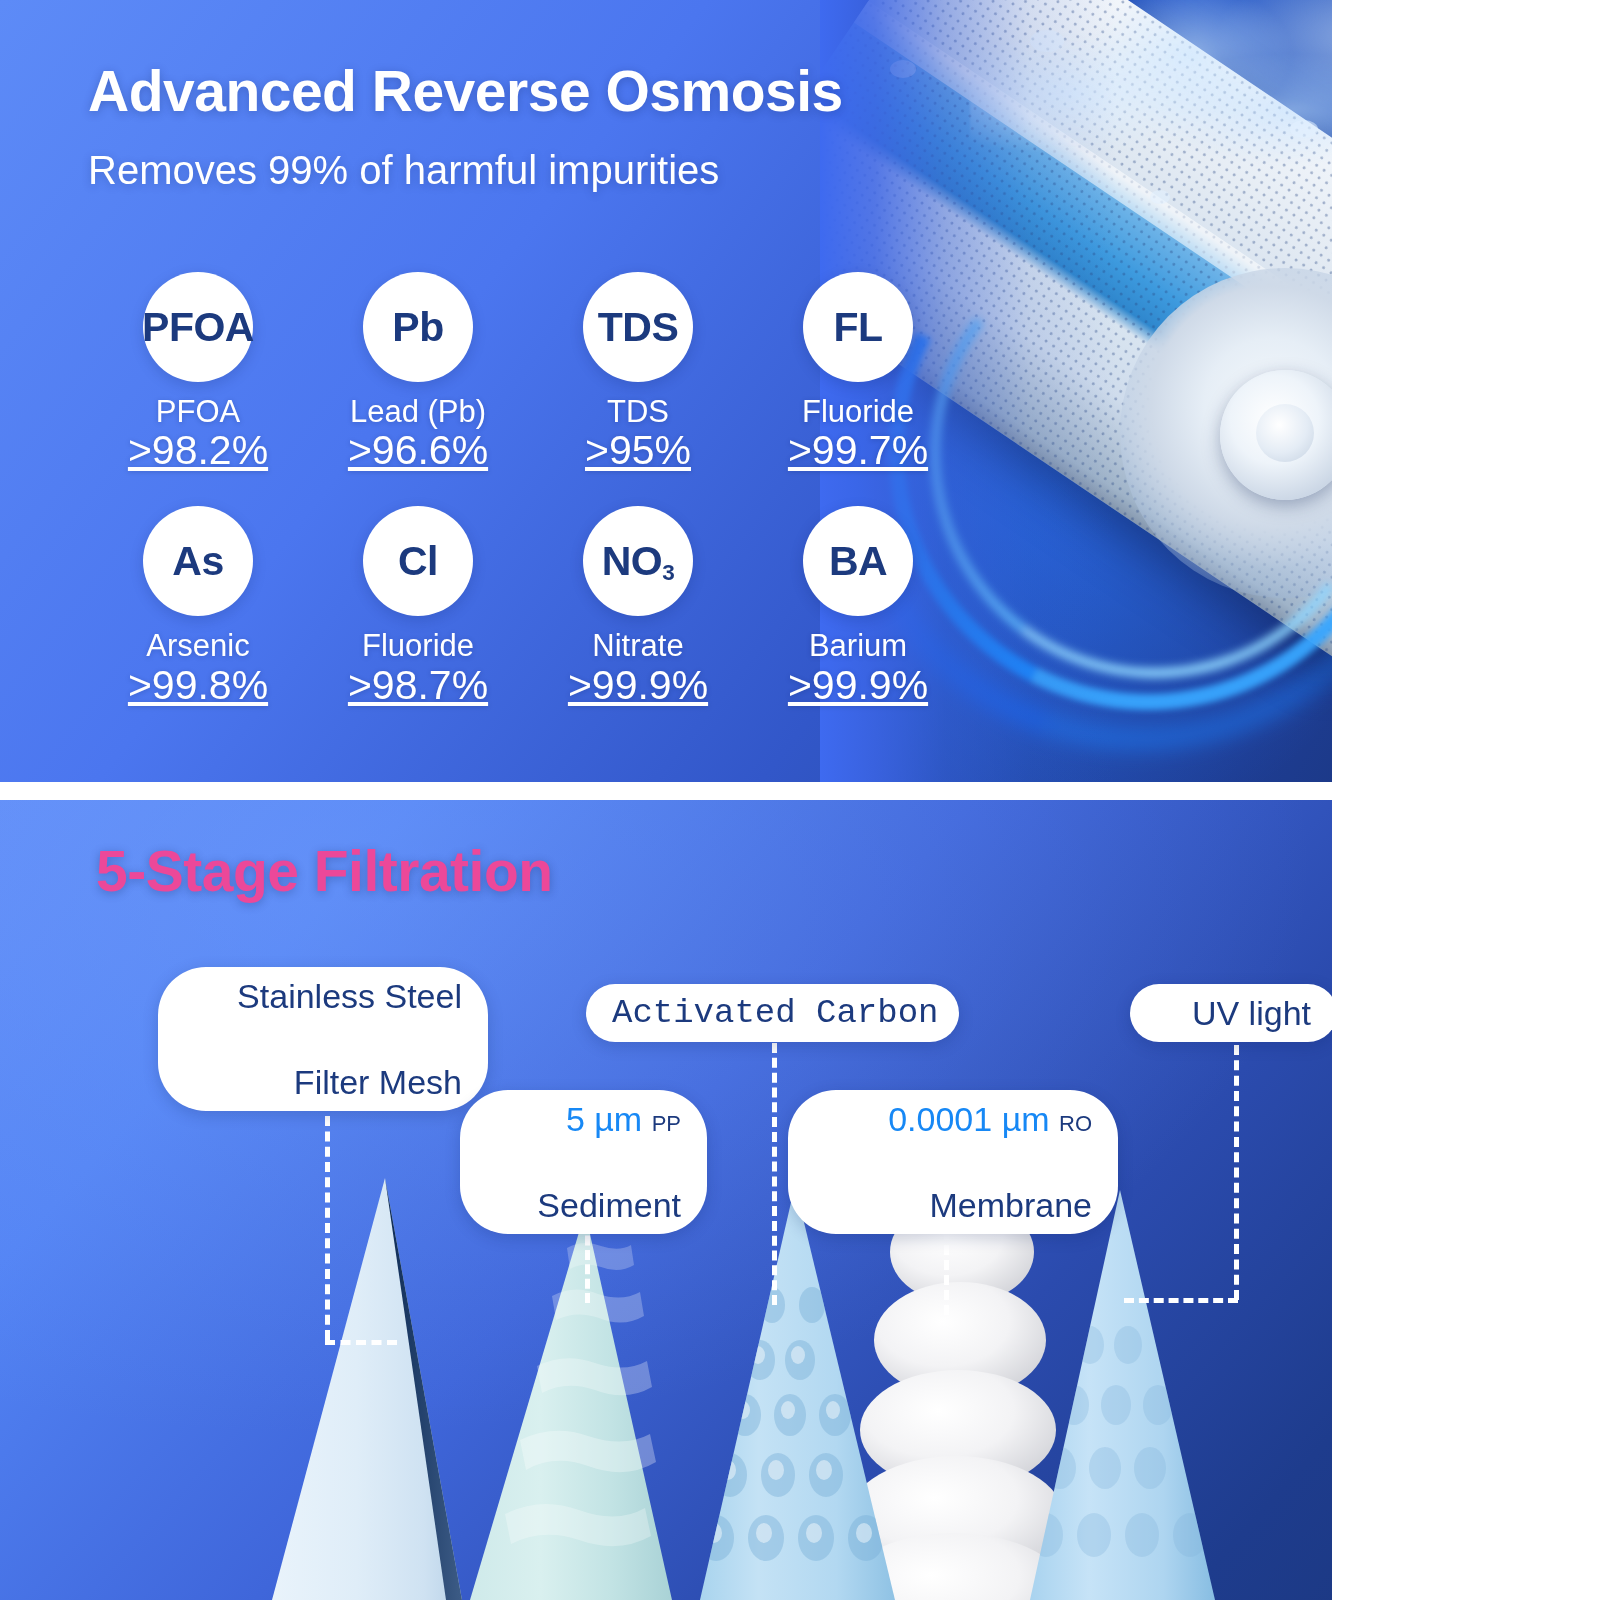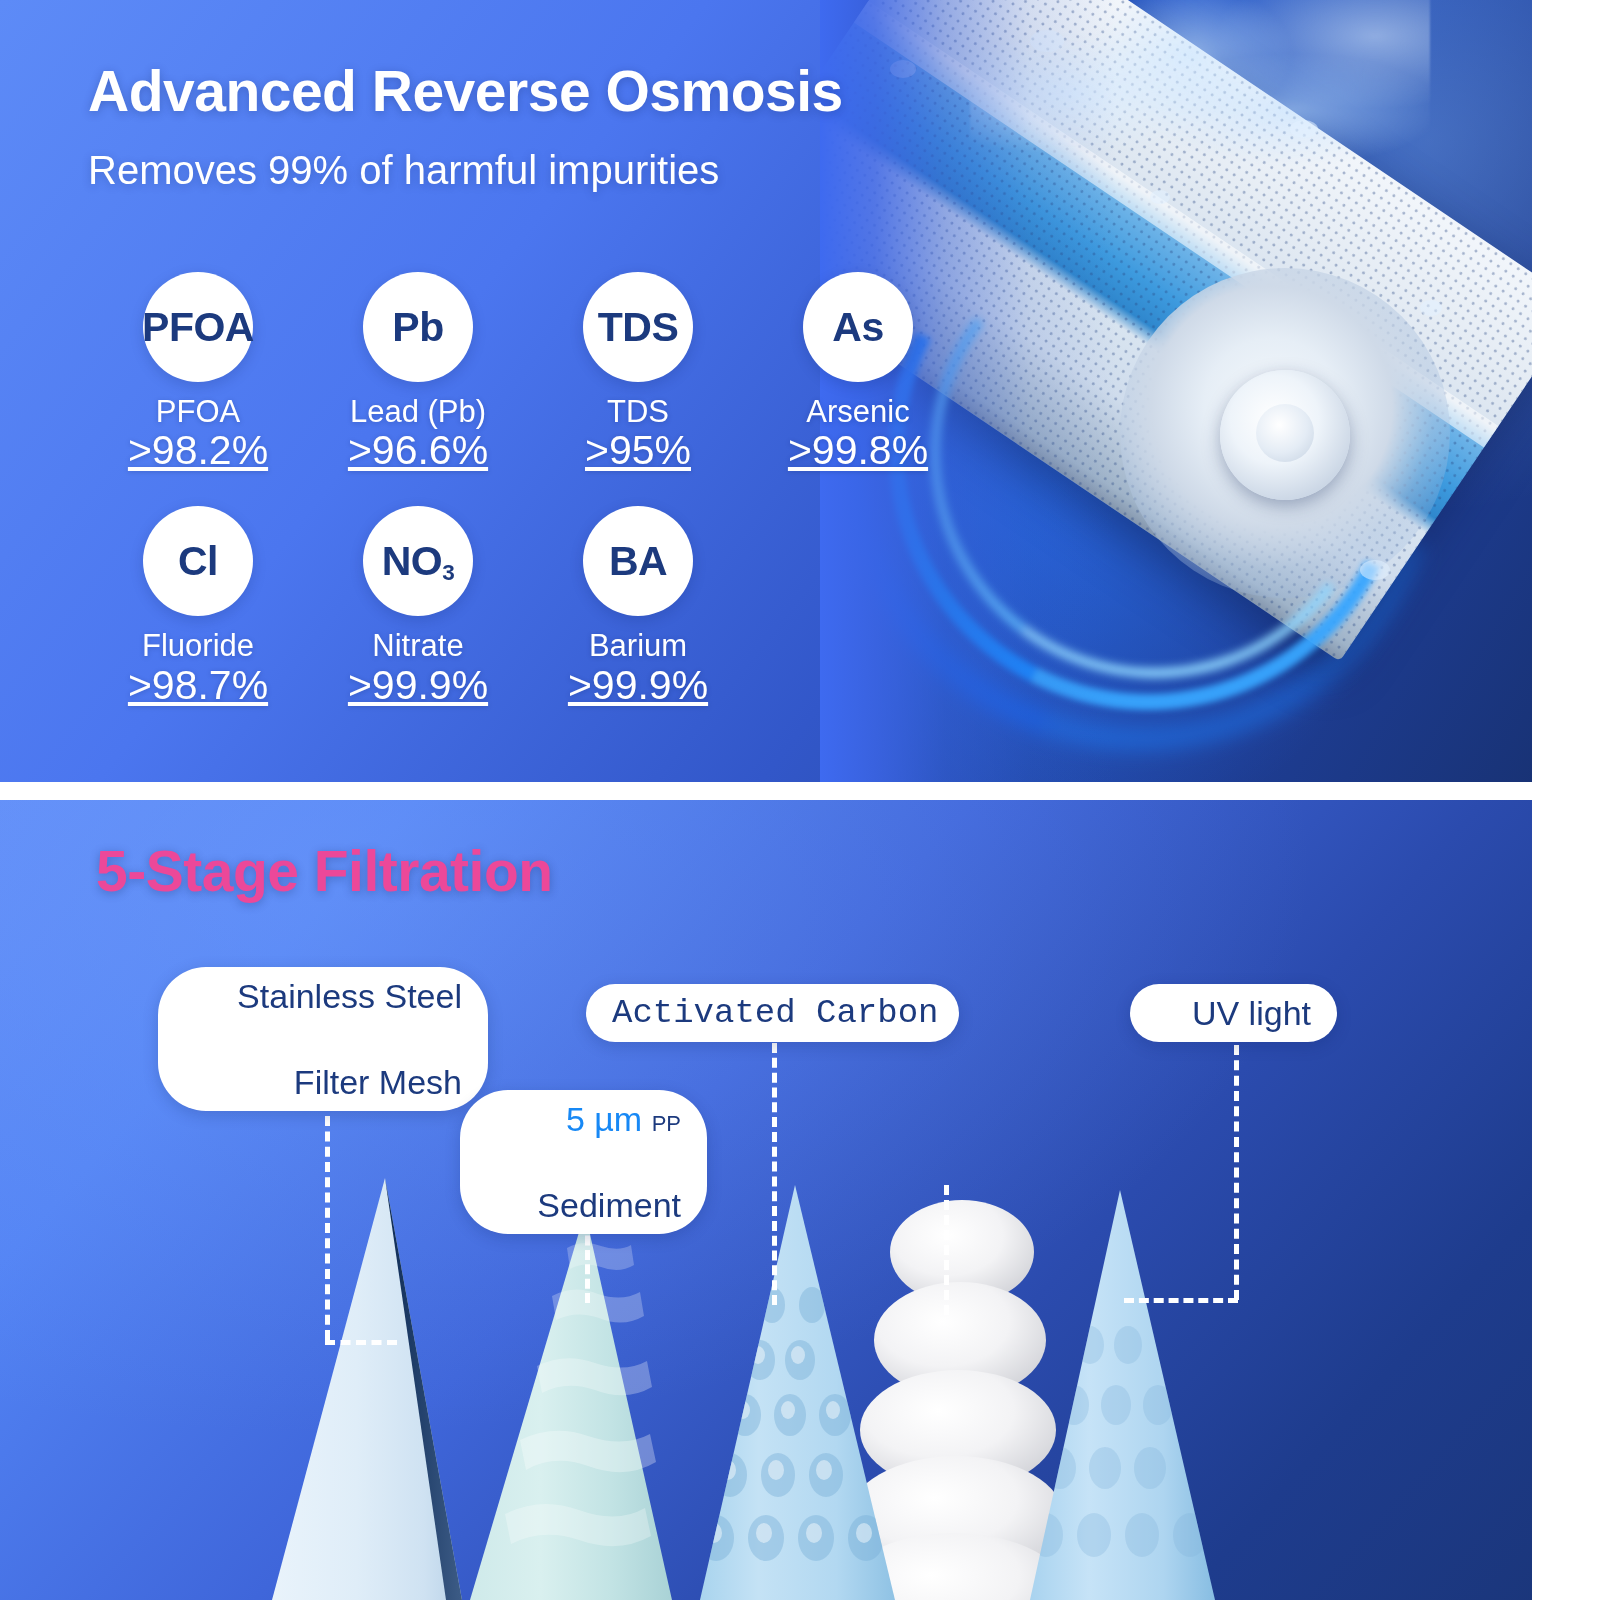--- a/index.html
+++ b/index.html
@@ -1,19 +1,19 @@
 <!DOCTYPE html>
 <html><head>
 <meta charset="utf-8">
 <style>
   * { margin:0; padding:0; box-sizing:border-box; }
   html,body { width:1600px; height:1600px; overflow:hidden; background:#fff; }
   body { font-family:"Liberation Sans", sans-serif; }
 
-  #page { position:relative; width:1532px; height:1600px; overflow:hidden; }
+  #page { position:relative; width:1332px; height:1600px; overflow:hidden; }
 
   
   .panel-top {
     position:absolute; left:0; top:0; width:1600px; height:782px;
     background:linear-gradient(128deg,#5d8bf7 0%,#4b76ef 32%,#3257c9 62%,#214290 88%,#1c3a80 100%);
     overflow:hidden;
   }
   
   .membrane-photo {
     position:absolute; right:0; top:0; width:780px; height:782px; overflow:hidden;
@@ -225,20 +225,27 @@
           </div>
           <div class="cname">Lead (Pb)</div>
           <div class="cpct">&gt;96.6%</div>
         </div>
         <div class="citem">
           <div class="cbadge">
             <div class="cbadge-txt">TDS</div>
           </div>
           <div class="cname">TDS</div>
           <div class="cpct">&gt;95%</div>
+        </div>
+        <div class="citem">
+          <div class="cbadge">
+            <div class="cbadge-txt">FL</div>
+          </div>
+          <div class="cname">Fluoride</div>
+          <div class="cpct">&gt;99.7%</div>
         </div>
         <div class="citem">
           <div class="cbadge">
             <div class="cbadge-txt">As</div>
           </div>
           <div class="cname">Arsenic</div>
           <div class="cpct">&gt;99.8%</div>
         </div>
         <div class="citem">
           <div class="cbadge">
@@ -417,19 +424,26 @@
       <span class="hl">5 µm</span>
       <span class="sm">PP</span>
     </span>
     <span class="l2">Sediment</span>
   </div>
 
   <div class="pill" style="left:586px; top:984px; width:373px;font-family:Liberation Mono, monospace;">
     <span class="l1">Activated Carbon</span>
   </div>
 
+  <div class="pill" style="left:788px; top:1090px; width:330px;">
+    <span class="l1">
+      <span class="hl">0.0001 µm</span>
+      <span class="sm">RO</span>
+    </span>
+    <span class="l2">Membrane</span>
+  </div>
 
   <div class="pill" style="left:1130px; top:984px; width:207px;">
     <span class="l1">UV light</span>
   </div>
 
   <div class="title-bot">5-Stage Filtration</div>
 </div>
 
 </body></html>

